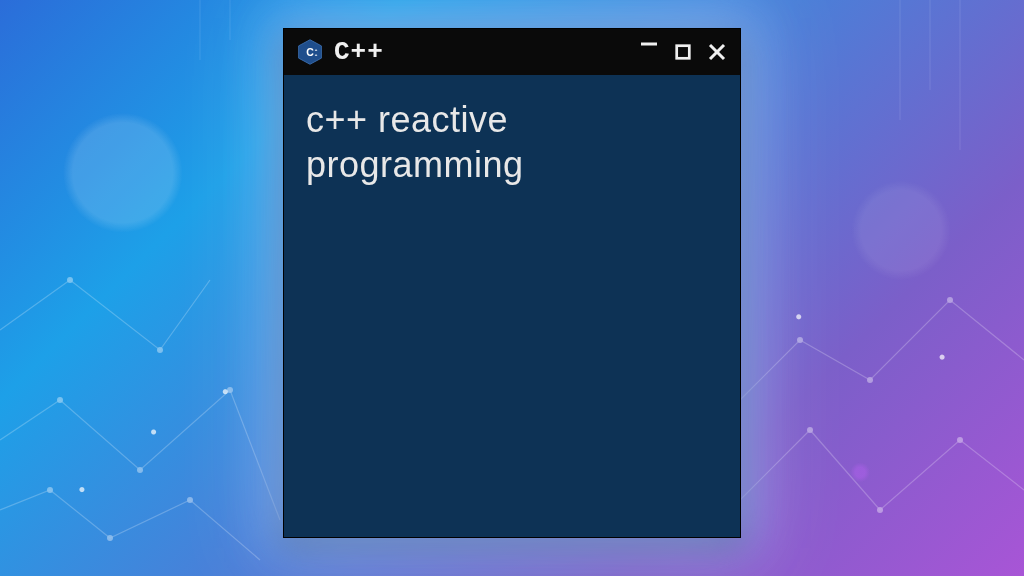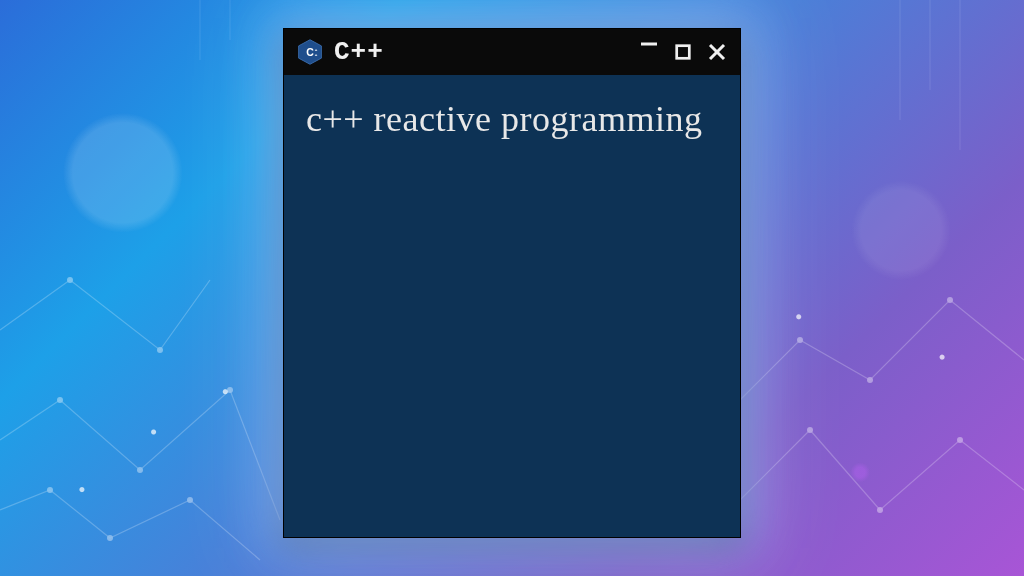--- a/index.html
+++ b/index.html
@@ -102,21 +102,21 @@
   }
   .ctrl-min {
     font-size: 34px;
     transform: translateY(-8px);
   }
   .ctrl-max svg, .ctrl-close svg { display:block; }
 
   .terminal-body {
     padding: 22px 22px;
     color: #e8e8e8;
-    font-family: Liberation Serif, serif;
+    font-family: Liberation Sans, sans-serif;
     font-size: 36px;
     line-height: 1.25;
     letter-spacing: 0.5px;
   }
   .terminal-line {
     white-space: pre-wrap;
     word-break: break-word;
   }
 </style>
 </head>

